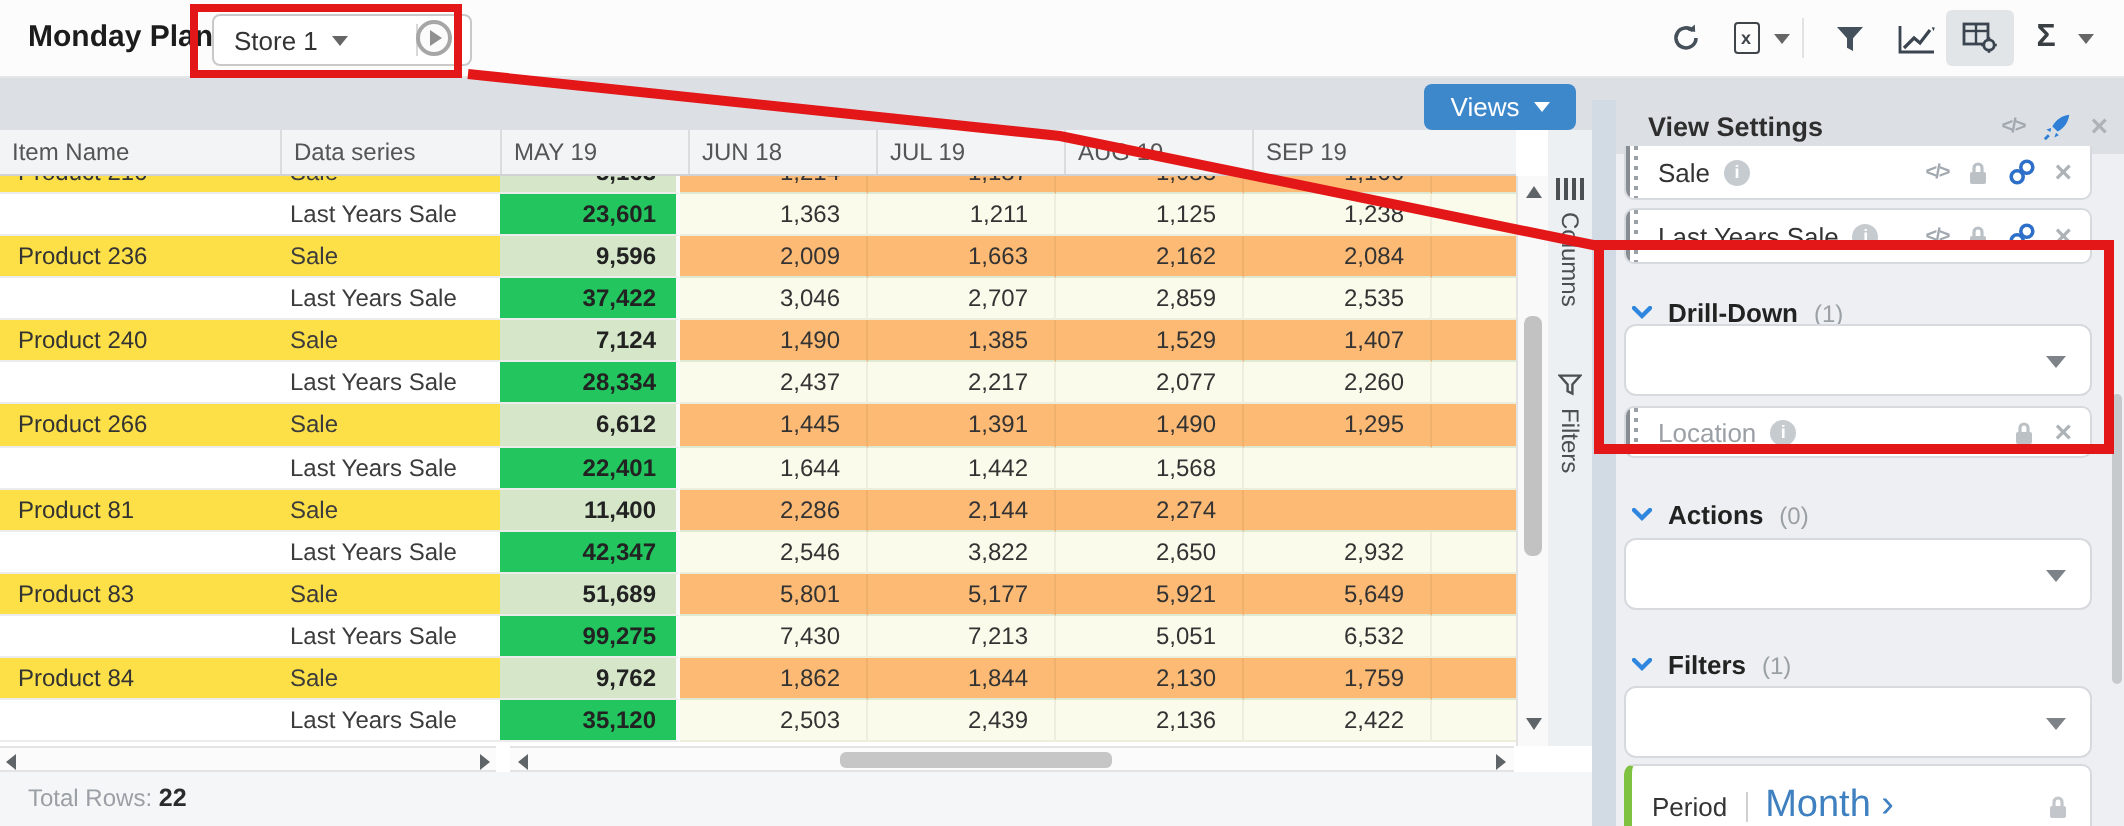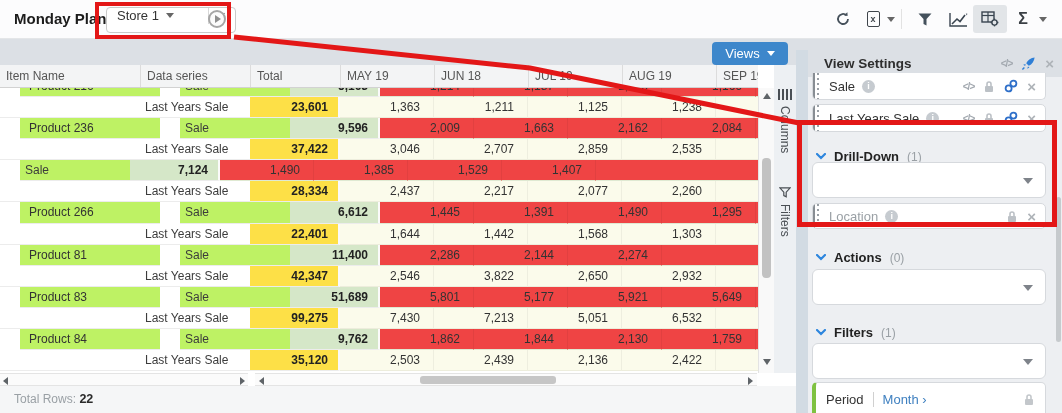--- a/index.html
+++ b/index.html
@@ -3,21 +3,21 @@
 <meta charset="utf-8">
 <style>
   html,body{margin:0;padding:0;background:#fff;}
   .app{position:relative;width:1062px;height:413px;overflow:hidden;
        font-family:"Liberation Sans","DejaVu Sans",sans-serif;background:#fff;}
 
   
   .topbar{position:absolute;left:0;top:0;width:1062px;height:38px;background:#fcfcfd;
           border-bottom:1px solid #e4e6e8;z-index:20;}
   .doc-title{position:absolute;left:14px;top:0;line-height:38px;font-size:15px;font-weight:bold;color:#1c1c1c;}
-  .store-group{position:absolute;left:106px;top:7px;height:24px;display:flex;align-items:flex-start;
+  .store-group{position:absolute;left:106px;top:7px;height:24px;display:flex;align-items:center;
                border:1px solid #c9c9c9;border-radius:4px;background:#fff;gap:24px;}
   .store-btn{display:flex;align-items:center;gap:7px;padding:0 10px;font-size:13px;color:#333;cursor:pointer;}
   .caret-dn{width:0;height:0;border-left:4px solid transparent;border-right:4px solid transparent;border-top:5px solid #666;}
   .store-close{display:flex;align-items:center;justify-content:center;width:26px;border-left:1px solid #d8d8d8;
                color:#777;font-size:14px;cursor:pointer;}
   .play-btn{position:absolute;left:208px;top:10px;width:18px;height:18px;border:2px solid #a6a6a6;border-radius:50%;
             box-sizing:border-box;display:flex;align-items:center;justify-content:center;background:#fbfbfb;}
   .play-tri{width:0;height:0;border-top:4px solid transparent;border-bottom:4px solid transparent;border-left:6px solid #8f8f8f;margin-left:2px;}
 
   .tb-ico{position:absolute;top:0;height:38px;display:flex;align-items:center;justify-content:center;cursor:pointer;}
@@ -41,25 +41,25 @@
   .th:first-child{border-left:none;}
   .tbody{position:absolute;left:0;top:88px;width:758px;height:285px;overflow:hidden;background:#fff;z-index:5;}
   .clipwrap{height:9px;overflow:hidden;}
   .r{display:flex;height:21.1px;box-sizing:border-box;}
   .c{box-sizing:border-box;font-size:12px;line-height:21px;white-space:nowrap;overflow:hidden;border-bottom:1px solid #ececec;}
   .c-item{width:140px;padding-left:9px;color:#333;}
   .c-series{width:110px;padding-left:5px;color:#3c3c3c;}
   .c-total{width:90px;text-align:right;padding-right:10px;font-weight:bold;color:#222;border-right:2px solid #fafafa;}
   .c-month{width:94px;text-align:right;padding-right:13px;color:#333;border-right:1px solid rgba(0,0,0,0.05);}
   .c-sep{flex:1;}
-  .r.sale .c-item,.r.sale .c-series{background:#bef264;margin-left:20px;}
+  .r.sale .c-item,.r.sale .c-series{background:#fde047;}
   .r.ly .c-item,.r.ly .c-series{background:#ffffff;}
   .r.sale .c-total{background:#d5e7c8;}
-  .r.ly .c-total{background:#fde047;}
-  .r.sale .c-month,.r.sale .c-sep{background:#ef4444;border-bottom-color:#dfe9d2;}
+  .r.ly .c-total{background:#22c55e;}
+  .r.sale .c-month,.r.sale .c-sep{background:#fdba74;border-bottom-color:#dfe9d2;}
   .r.ly .c-month,.r.ly .c-sep{background:#fbfbeb;border-bottom-color:#ededdc;}
 
   
   .vscroll{position:absolute;left:758px;top:88px;width:16px;height:285px;background:#f9f9f9;border-left:1px solid #e3e3e3;z-index:5;}
   .vs-up{position:absolute;left:4px;top:5px;width:0;height:0;border-left:4px solid transparent;border-right:4px solid transparent;border-bottom:6px solid #5f6468;}
   .vs-dn{position:absolute;left:4px;bottom:8px;width:0;height:0;border-left:4px solid transparent;border-right:4px solid transparent;border-top:6px solid #5f6468;}
   .vs-thumb{position:absolute;left:3px;top:70px;width:9px;height:120px;background:#c2c2c2;border-radius:4px;}
 
   
   .tabstrip{position:absolute;left:774px;top:65px;width:22px;height:308px;background:#edf0f3;z-index:5;
@@ -103,21 +103,21 @@
   .sec-count{font-size:12px;color:#9aa0a5;}
   .dropdown{position:absolute;left:4px;width:234px;height:36px;background:#fff;border:1px solid #d6d9dd;border-radius:6px;
             box-sizing:border-box;cursor:pointer;}
   .dd-caret{position:absolute;right:12px;top:15px;width:0;height:0;border-left:5px solid transparent;border-right:5px solid transparent;border-top:6px solid #7e838a;}
 
   .period-box{position:absolute;left:4px;top:305px;width:234px;height:108px;background:#fff;border:1px solid #d6d9dd;
               border-left:4px solid #7fc241;border-radius:5px;box-sizing:border-box;padding:9px 10px;}
   .pb-row1{display:flex;align-items:center;}
   .pb-name{font-size:13px;color:#333;}
   .pb-div{width:1px;height:15px;background:#d0d0d0;margin:0 9px;}
-  .pb-level{font-size:13px;color:#3f80c0;cursor:pointer;}
+  .pb-level{font-size:19px;color:#3f80c0;cursor:pointer;}
   .pb-lock{margin-left:auto;}
   .pb-row2{display:flex;gap:14px;margin-top:10px;}
   .pb-input{width:96px;height:26px;border:1px solid #cfd3d7;border-radius:4px;box-sizing:border-box;
             font-size:13px;color:#333;line-height:24px;padding-left:8px;background:#fff;}
 
   .panel-vthumb{position:absolute;left:248px;top:120px;width:5px;height:145px;background:#c6cacd;border-radius:3px;}
   .panel-uparr{position:absolute;left:222px;top:3px;width:0;height:0;border-left:5px solid transparent;border-right:5px solid transparent;border-bottom:7px solid #4e5358;}
 
   
   .anno{position:absolute;border:4px solid #e31717;box-sizing:border-box;z-index:60;pointer-events:none;}
@@ -195,21 +195,20 @@
 
   <div class="strip"></div>
   <div class="views-btn">
     <span>Views</span>
     <span class="caret-dn"></span>
   </div>
 
   <div class="thead" id="thead">
       <div class="th" style="width: 140px;">Item Name</div>
       <div class="th" style="width: 110px;">Data series</div>
-      <div class="th" style="width: 90px;">Total</div>
       <div class="th" style="width: 94px;">MAY 19</div>
       <div class="th" style="width: 94px;">JUN 18</div>
       <div class="th" style="width: 94px;">JUL 19</div>
       <div class="th" style="width: 94px;">AUG 19</div>
       <div class="th" style="flex: 1 1 0%;">SEP 19</div>
     </div>
   <div class="tbody" id="tbody">
       <div class="clipwrap">
         <div class="r sale" style="margin-top: -12px;">
           <div class="c c-item">Product 216</div>
@@ -246,20 +245,21 @@
         <div class="c c-item"></div>
         <div class="c c-series">Last Years Sale</div>
         <div class="c c-total">37,422</div>
         <div class="c c-month">3,046</div>
         <div class="c c-month">2,707</div>
         <div class="c c-month">2,859</div>
         <div class="c c-month">2,535</div>
         <div class="c c-sep"></div>
       </div>
       <div class="r sale">
+        <div class="c c-item">Product 240</div>
         <div class="c c-series">Sale</div>
         <div class="c c-total">7,124</div>
         <div class="c c-month">1,490</div>
         <div class="c c-month">1,385</div>
         <div class="c c-month">1,529</div>
         <div class="c c-month">1,407</div>
         <div class="c c-sep"></div>
       </div>
       <div class="r ly">
         <div class="c c-item"></div>
@@ -281,21 +281,20 @@
         <div class="c c-month">1,295</div>
         <div class="c c-sep"></div>
       </div>
       <div class="r ly">
         <div class="c c-item"></div>
         <div class="c c-series">Last Years Sale</div>
         <div class="c c-total">22,401</div>
         <div class="c c-month">1,644</div>
         <div class="c c-month">1,442</div>
         <div class="c c-month">1,568</div>
-        <div class="c c-month">1,303</div>
         <div class="c c-sep"></div>
       </div>
       <div class="r sale">
         <div class="c c-item">Product 81</div>
         <div class="c c-series">Sale</div>
         <div class="c c-total">11,400</div>
         <div class="c c-month">2,286</div>
         <div class="c c-month">2,144</div>
         <div class="c c-month">2,274</div>
         <div class="c c-sep"></div>

